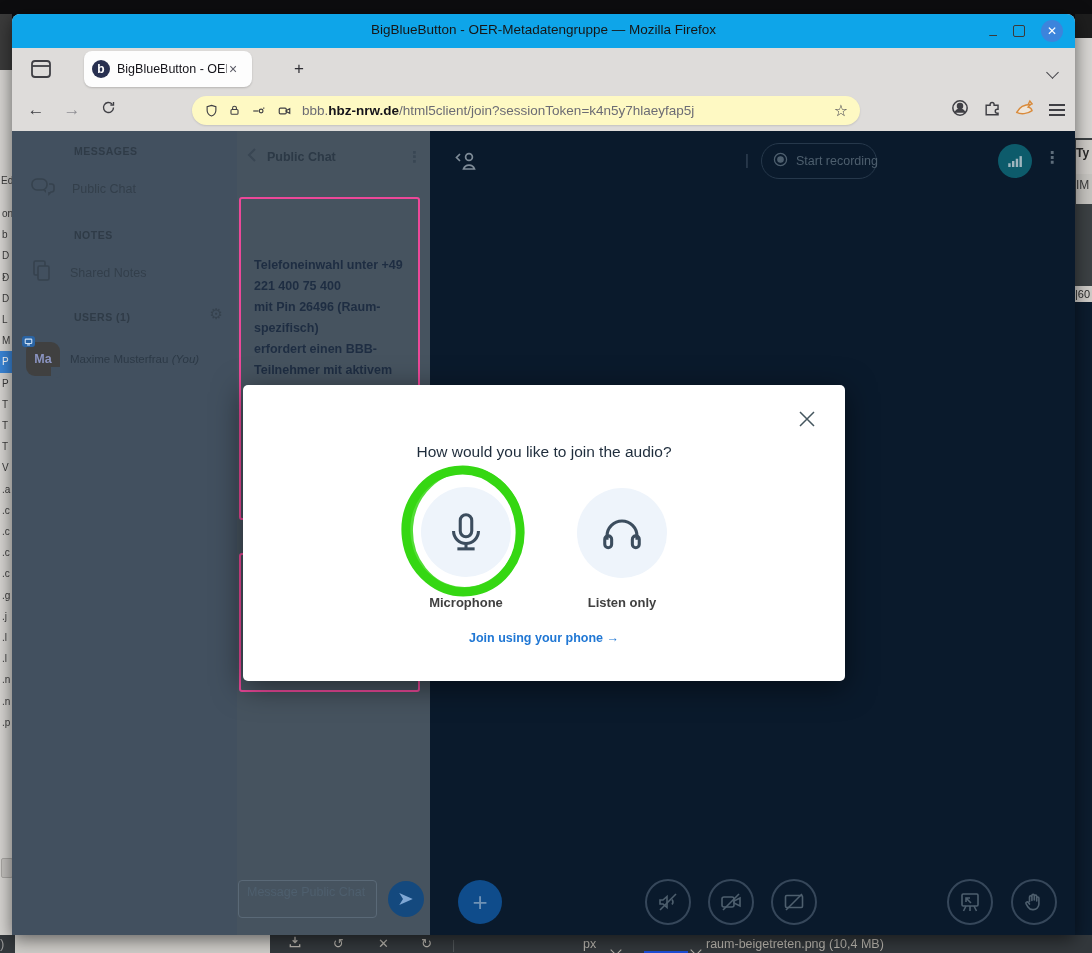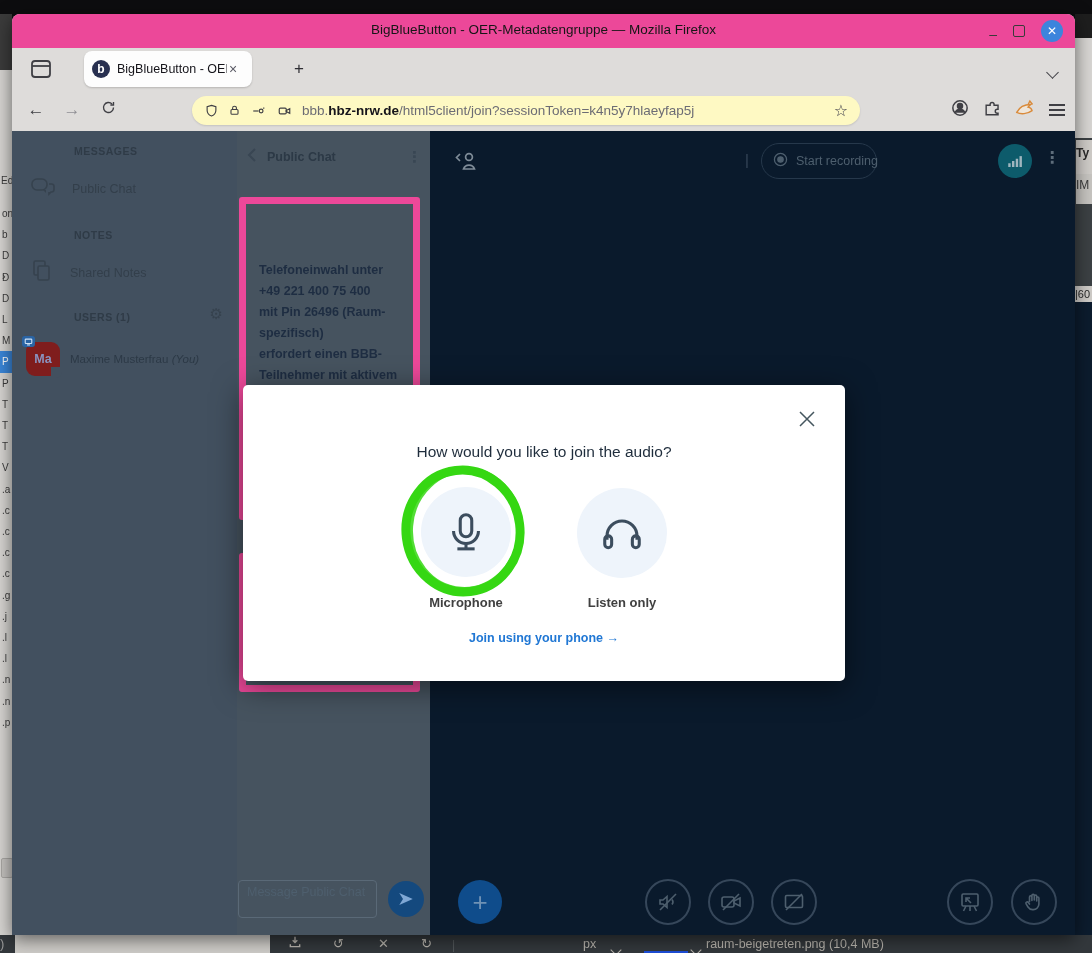--- a/index.html
+++ b/index.html
@@ -36,21 +36,21 @@
   .gimp-txt{color:#b9b5ae;font-size:12.5px;line-height:18px;}
   #gimp-unit{left:583px;top:0;}
   #gimp-unit-chev{left:612px;top:5px;}
   #gimp-zoom{left:644px;top:16px;width:44px;background:#1d4ed8;text-align:center;}
   #gimp-zoom-chev{left:692px;top:5px;}
   #gimp-file{left:706px;top:0;}
   .chev{display:inline-block;width:7px;height:7px;border-right:1.5px solid #b9b5ae;border-bottom:1.5px solid #b9b5ae;transform:rotate(45deg);}
 
   
   #ffwin{left:12px;top:14px;width:1063px;height:921px;border-radius:8px 8px 0 0;box-shadow:0 4px 18px rgba(0,0,0,.55);background:#dedcda;}
-  #titlebar{left:0;top:0;width:100%;height:34px;border-radius:8px 8px 0 0;background:#ec4899;}
+  #titlebar{left:0;top:0;width:100%;height:34px;border-radius:8px 8px 0 0;background:#0ea5e9;}
   #win-title{width:100%;text-align:center;top:8px;font-size:13.5px;color:#161616;}
   #win-btns{right:12px;top:5px;display:flex;gap:16px;align-items:center;height:24px;}
   #btn-min{color:#3a3a3a;font-size:14px;line-height:10px;margin-top:6px;}
   #btn-max{width:10px;height:10px;border:1.4px solid #3a3a3a;border-radius:2px;}
   #btn-close{width:22px;height:22px;border-radius:50%;background:#3c84dc;color:#fff;font-size:12px;text-align:center;line-height:22px;}
   #tabbar{left:0;top:34px;width:100%;height:42px;background:#dedcda;}
   #ffview{left:16px;top:9px;width:26px;height:24px;}
   #tab{left:72px;top:3px;width:168px;height:36px;background:#fdfdfd;border-radius:8px;box-shadow:0 1px 2px rgba(0,0,0,.18);display:flex;align-items:center;padding:0 8px;box-sizing:border-box;}
   #tab-fav{width:18px;height:18px;border-radius:50%;background:#283050;color:#fff;font-size:12px;font-weight:bold;text-align:center;line-height:18px;flex:0 0 18px;}
   #tab-label{font-size:12.5px;color:#15141a;margin-left:7px;white-space:nowrap;overflow:hidden;width:110px;}
@@ -77,31 +77,31 @@
   #sidebar{left:0;top:0;width:225px;height:804px;background:#42505f;}
   .sb-header{font-size:10.5px;font-weight:bold;letter-spacing:.5px;color:#2f3b47;margin-left:44px;}
   .sb-item-label{font-size:12.5px;color:#333f4b;}
   #hdr-messages{left:18px;top:14px;}
   #row-publicchat{left:18px;top:40px;width:190px;height:36px;display:flex;align-items:center;gap:16px;}
   #hdr-notes{left:18px;top:98px;}
   #row-sharednotes{left:18px;top:124px;width:190px;height:36px;display:flex;align-items:center;gap:16px;}
   #hdr-users{left:18px;top:180px;}
   #users-gear{right:14px;top:174px;color:#36424e;font-size:15px;}
   #row-user{left:14px;top:206px;width:200px;height:44px;display:flex;align-items:center;}
-  #avatar{width:34px;height:34px;border-radius:9px;background:#7f1d1d;color:#8a93c0;font-size:12.5px;font-weight:bold;display:flex;align-items:center;justify-content:center;position:relative;flex:0 0 34px;}
+  #avatar{width:34px;height:34px;border-radius:9px;background:#404040;color:#8a93c0;font-size:12.5px;font-weight:bold;display:flex;align-items:center;justify-content:center;position:relative;flex:0 0 34px;}
   #avatar-notch{position:absolute;right:-2px;bottom:-2px;width:11px;height:11px;background:#42505f;border-radius:0 0 6px 0;}
   #avatar-badge{position:absolute;left:-4px;top:-6px;width:13px;height:11px;background:#2a64a4;border-radius:3px;display:flex;align-items:center;justify-content:center;}
   #user-label{margin-left:10px;font-size:11.5px;color:#2c3946;}
   #user-label .you{font-style:italic;}
 
   #chatpanel{left:225px;top:0;width:193px;height:804px;background:#46535f;}
   #chat-header{left:10px;top:14px;width:175px;height:24px;display:flex;align-items:center;}
   #chat-title{font-size:12.5px;font-weight:bold;color:#2c3946;margin-left:10px;flex:1;}
   #chat-dots{color:#394653;font-size:15px;font-weight:bold;}
-  .msgbox{left:2px;width:181px;border:7px solid #ec4899;border-radius:3px;box-sizing:border-box;}
+  .msgbox{left:2px;width:181px;border:2px solid #ec4899;border-radius:3px;box-sizing:border-box;}
   #msgbox1{top:66px;height:323px;padding:56px 10px 0 13px;}
   #msg-text{font-size:12.5px;font-weight:bold;color:#1e2d42;line-height:21px;white-space:pre-line;}
   #msgbox2{top:422px;height:139px;}
   #chat-input{left:1px;top:749px;width:139px;height:38px;border:1px solid #5a6977;border-radius:4px;background:transparent;box-sizing:border-box;font-size:12.5px;color:#4e5f6e;padding:4px 8px;resize:none;font-family:inherit;}
   #chat-input::placeholder{color:#4e5f6e;opacity:1;}
   #send-btn{left:151px;top:750px;width:36px;height:36px;border-radius:50%;background:#14497e;display:flex;align-items:center;justify-content:center;}
 
   #main{left:418px;top:0;width:645px;height:804px;background:#0a1a2c;}
   #nav-hide-users{left:24px;top:18px;}
   #room-title{left:0;top:21px;width:307px;text-align:right;font-size:14px;color:#8d9aa6;}

